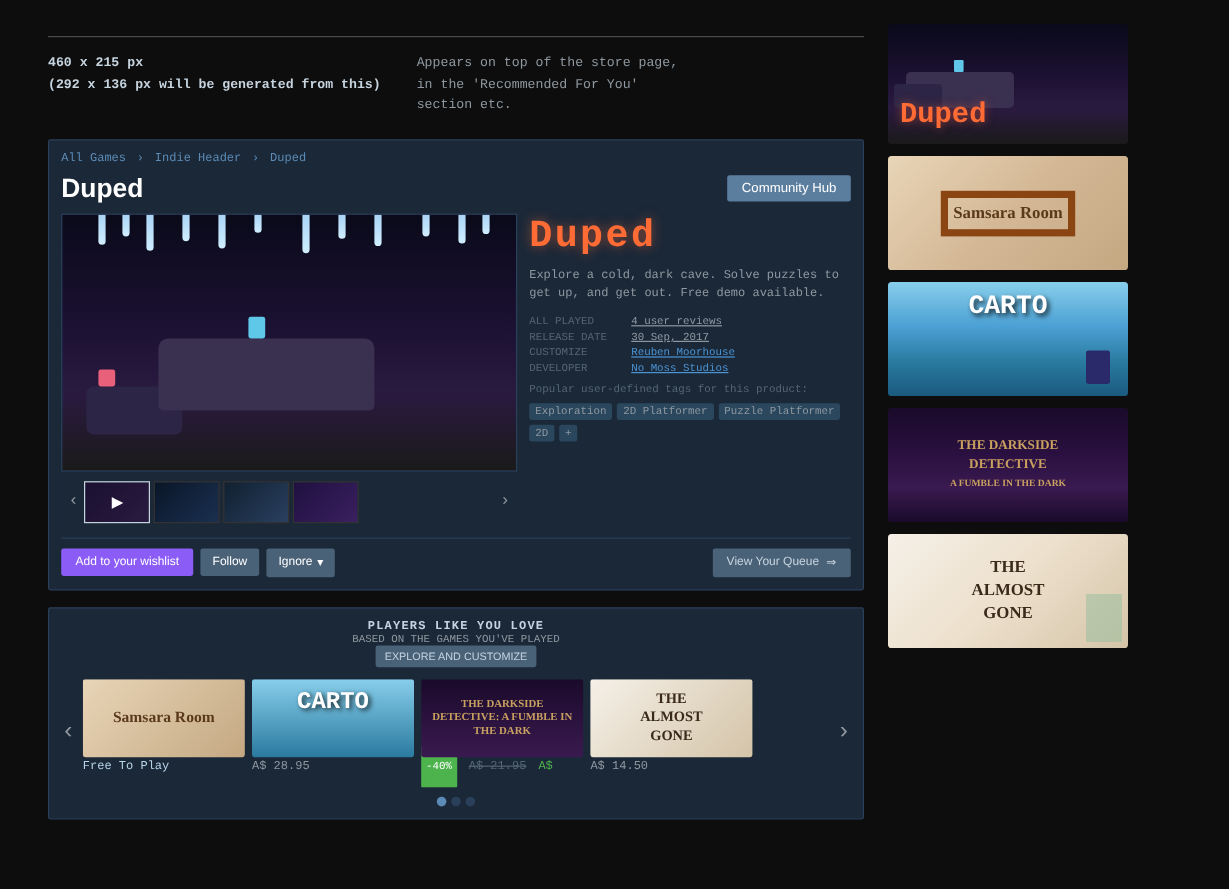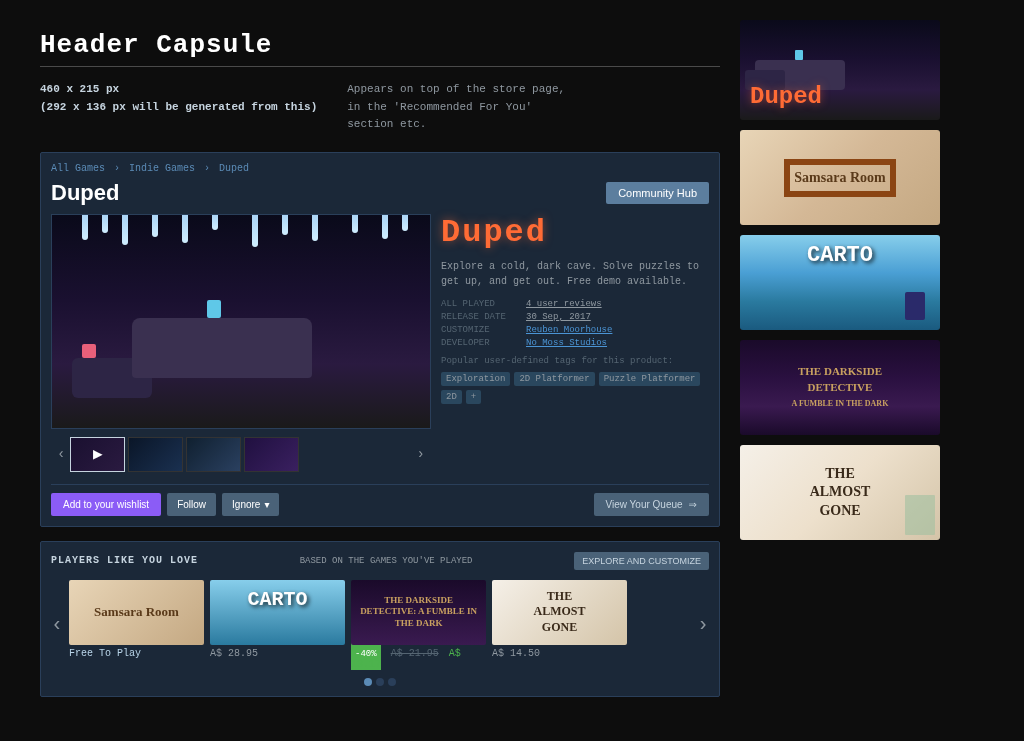--- a/index.html
+++ b/index.html
@@ -369,20 +369,21 @@
       border: 1px solid #2a3f5a;
       border-radius: 2px;
       padding: 10px;
     }
 
     .rec-header {
       display: flex;
       justify-content: space-between;
       align-items: center;
       margin-bottom: 10px;
+      flex-direction: column;
     }
 
     .rec-header-left {
       font-size: 10px;
       color: #c6d4df;
       font-weight: bold;
       letter-spacing: 1px;
     }
 
     .rec-header-right {
@@ -547,37 +548,36 @@
     .rec-almostgone {
       background: linear-gradient(135deg, #f5f0e8 0%, #d4c4a8 100%);
     }
   </style>
 </head>
 <body>
 
 <div class="main-container">
   <div class="left-section">
 
-    <div class="header-title">Header Capsule</div>
     <hr class="header-divider">
 
     <div class="header-info">
       <div class="header-info-left">
         <div>460 x 215 px</div>
         <div>(292 x 136 px will be generated from this)</div>
       </div>
       <div class="header-info-right">Appears on top of the store page, in the 'Recommended For You' section etc.</div>
     </div>
 
     <div class="store-preview">
 
       <div class="breadcrumb">
         <span>All Games</span>
         <span class="sep"> › </span>
-        <span>Indie Games</span>
+        <span>Indie Header</span>
         <span class="sep"> › </span>
         <span>Duped</span>
       </div>
 
       <div class="game-header-row">
         <div class="game-title-preview">Duped</div>
         <button class="community-hub-btn">Community Hub</button>
       </div>
 
       <div class="game-content-area">

